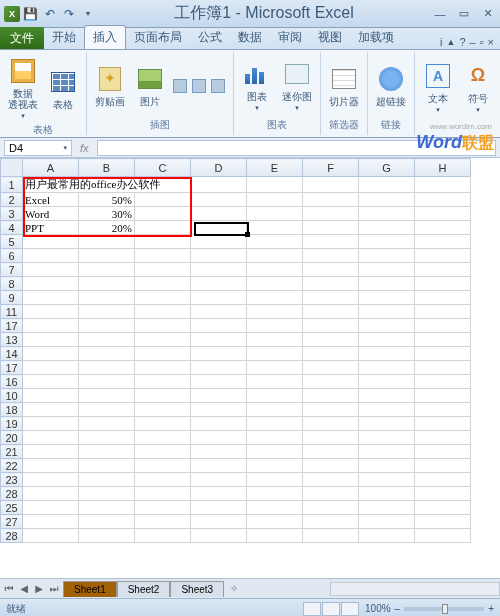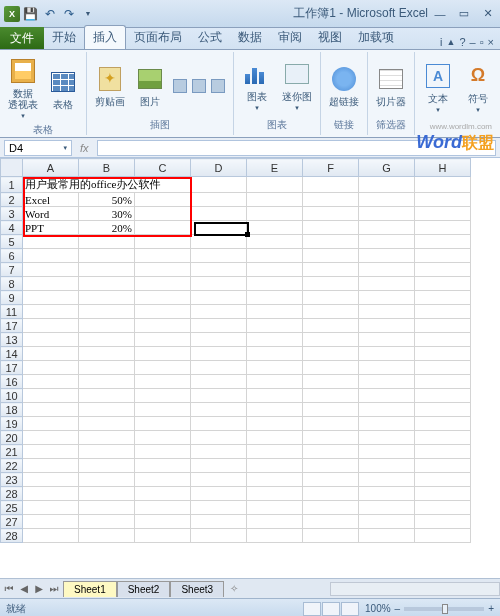--- a/index.html
+++ b/index.html
@@ -3,21 +3,21 @@
 <meta charset="utf-8">
 <style>
 * { margin: 0; padding: 0; box-sizing: border-box; font-family: "Microsoft YaHei", "SimSun", Arial, sans-serif; }
 body { width: 500px; height: 616px; background: #fff; overflow: hidden; font-size: 11px; }
 
 
 .titlebar { height: 28px; background: linear-gradient(#dce8f5, #c5d9ed); display: flex; align-items: center; border-bottom: 1px solid #8ba0bc; }
 .qat { display: flex; align-items: center; gap: 3px; padding: 0 4px; }
 .qat-ico { width: 16px; height: 16px; display: flex; align-items: center; justify-content: center; font-size: 12px; color: #2a5a8a; }
 .excel-ico { background: linear-gradient(135deg, #5a9c3b, #3d7020); width: 16px; height: 16px; border-radius: 2px; color: #fff; font-size: 9px; display: flex; align-items: center; justify-content: center; font-weight: bold; }
-.title-text { flex: 1; text-align: right; color: #3b5a7a; font-size: 12px; }
+.title-text { flex: 1; text-align: center; color: #3b5a7a; font-size: 16px; }
 .win-btns { display: flex; gap: 0; }
 .win-btn { width: 24px; height: 18px; display: flex; align-items: center; justify-content: center; color: #3b5a7a; font-size: 11px; }
 
 
 .ribbon-tabs { height: 22px; background: linear-gradient(#dde9f7, #d2e2f2); display: flex; align-items: end; border-bottom: 1px solid #8ba0bc; }
 .tab-file { background: linear-gradient(#4a8a2e, #2d6a15); color: #fff; padding: 3px 10px; font-size: 12px; height: 22px; display: flex; align-items: center; }
 .tab { padding: 3px 8px; font-size: 12px; color: #3b5a7a; cursor: pointer; }
 .tab.active { background: #f5f9fd; border: 1px solid #8ba0bc; border-bottom: none; border-radius: 3px 3px 0 0; }
 .help-ico { margin-left: auto; display: flex; align-items: center; gap: 4px; padding-right: 6px; color: #3b5a7a; }
 
@@ -69,21 +69,21 @@
 .grid td { border: 1px solid #d4d4d4; height: 14px; width: 56px; font-size: 11px; padding: 0 2px; font-family: SimSun, serif; }
 .grid .corner { width: 22px; background: #e8eef6; }
 .red-box { position: absolute; border: 2px solid red; pointer-events: none; }
 .sel-cell { position: absolute; border: 2px solid #000; pointer-events: none; }
 .sel-cell::after { content: ''; position: absolute; right: -3px; bottom: -3px; width: 5px; height: 5px; background: #000; }
 
 
 .sheet-row { height: 20px; background: #e0e8f2; display: flex; align-items: center; border-top: 1px solid #b0c0d4; font-size: 10px; }
 .sheet-nav { display: flex; gap: 1px; padding: 0 2px; }
 .sheet-nav span { width: 14px; text-align: center; color: #666; cursor: pointer; }
-.sheet-tab { padding: 2px 10px; background: #fef9c3; border: 1px solid #999; border-bottom: none; cursor: pointer; }
+.sheet-tab { padding: 2px 10px; background: #a16207; border: 1px solid #999; border-bottom: none; cursor: pointer; }
 .sheet-tab.inactive { background: #d8e0ec; }
 .sheet-scroll { flex: 1; display: flex; justify-content: end; align-items: center; gap: 0; }
 .scroll-track { height: 14px; background: #e8eef4; border: 1px solid #c0c8d4; }
 
 
 .status { height: 20px; background: linear-gradient(#dce8f5, #c5d9ed); display: flex; align-items: center; padding: 0 6px; font-size: 10px; color: #3b5a7a; border-top: 1px solid #a0b4cc; }
 .status .views { margin-left: auto; display: flex; gap: 1px; }
 .view-btn { width: 18px; height: 14px; background: #f0f4fa; border: 1px solid #a8bcd4; }
 .zoom { display: flex; align-items: center; gap: 4px; margin-left: 6px; }
 .zoom-track { width: 80px; height: 4px; background: #b8c8dc; position: relative; }
@@ -193,38 +193,38 @@
           <span class="dd">▾</span>
       </div>
     </div>
     <div class="group-label">图表</div>
   </div>
 
   <div class="group">
     <div class="group-items">
       <div class="big-btn">
         <div class="ico">
+            <div class="ico-slicer"></div>
+          </div>
+        <div class="lbl">切片器</div>
+      </div>
+    </div>
+    <div class="group-label">筛选器</div>
+  </div>
+
+  <div class="group">
+    <div class="group-items">
+      <div class="big-btn">
+        <div class="ico">
             <div class="ico-link"></div>
           </div>
         <div class="lbl">超链接</div>
       </div>
     </div>
     <div class="group-label">链接</div>
-  </div>
-
-  <div class="group">
-    <div class="group-items">
-      <div class="big-btn">
-        <div class="ico">
-            <div class="ico-slicer"></div>
-          </div>
-        <div class="lbl">切片器</div>
-      </div>
-    </div>
-    <div class="group-label">筛选器</div>
   </div>
 
   <div class="group" style="border-right:none">
     <div class="group-items">
       <div class="big-btn">
         <div class="ico">
             <div class="ico-text">A</div>
           </div>
         <div class="lbl">文本</div>
           <span class="dd">▾</span>

